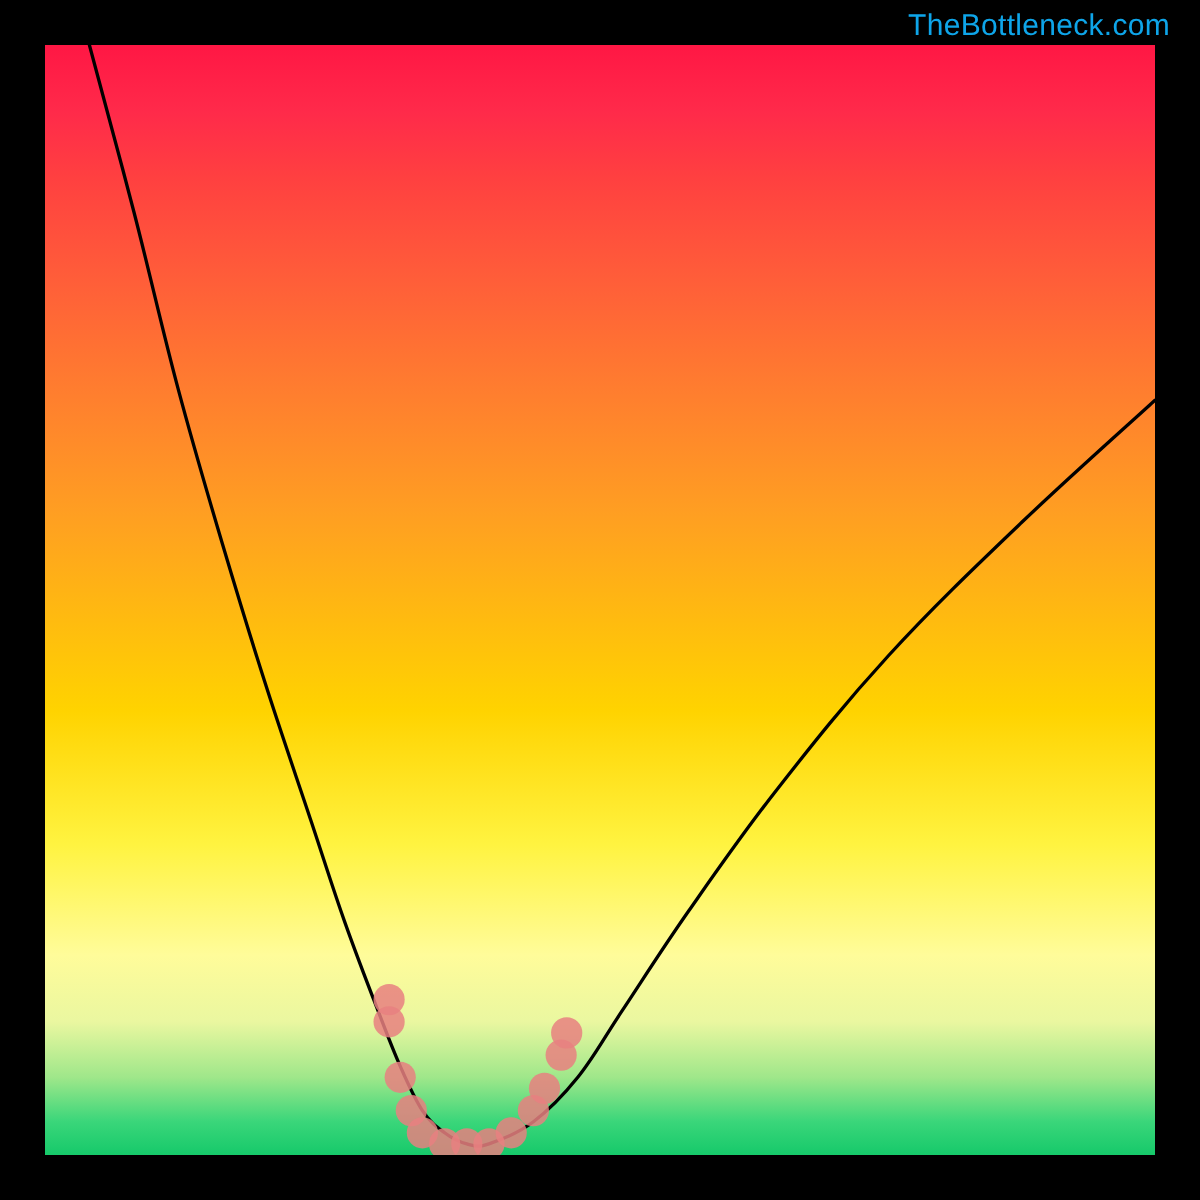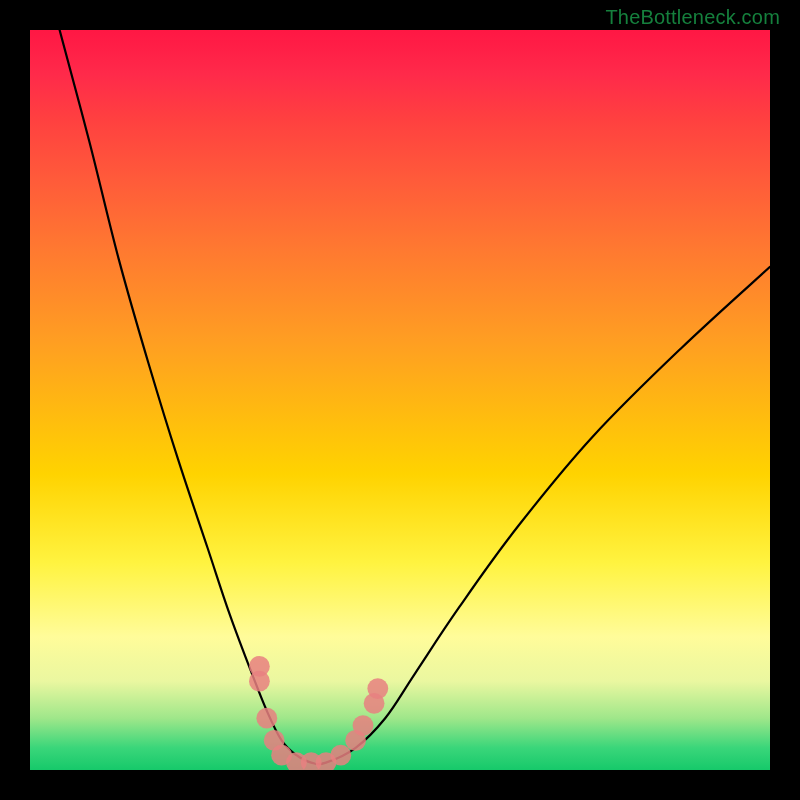--- a/index.html
+++ b/index.html
@@ -36,21 +36,21 @@
       #eaf7a0 88%,
       #9fe78a 93%,
       #3ad67a 97%,
       #16c96a 100%
     );
   }
   .watermark {
     position: absolute;
     top: 6px;
     right: 20px;
-    color: #15803d;
+    color: #0ea5e9;
     font-size: 20px;
     font-weight: 500;
     letter-spacing: 0.2px;
     user-select: none;
   }
   svg.curve {
     position: absolute;
     inset: 0;
   }
 </style>

